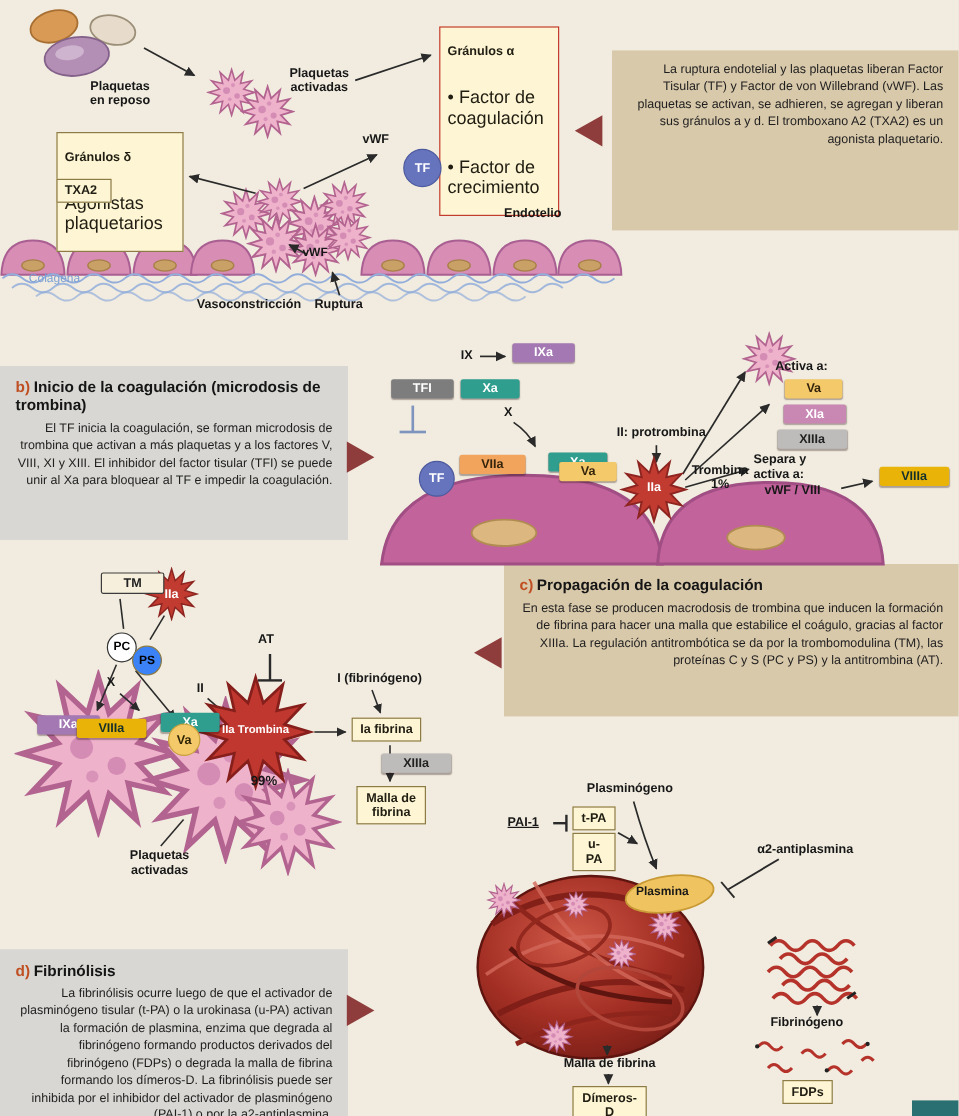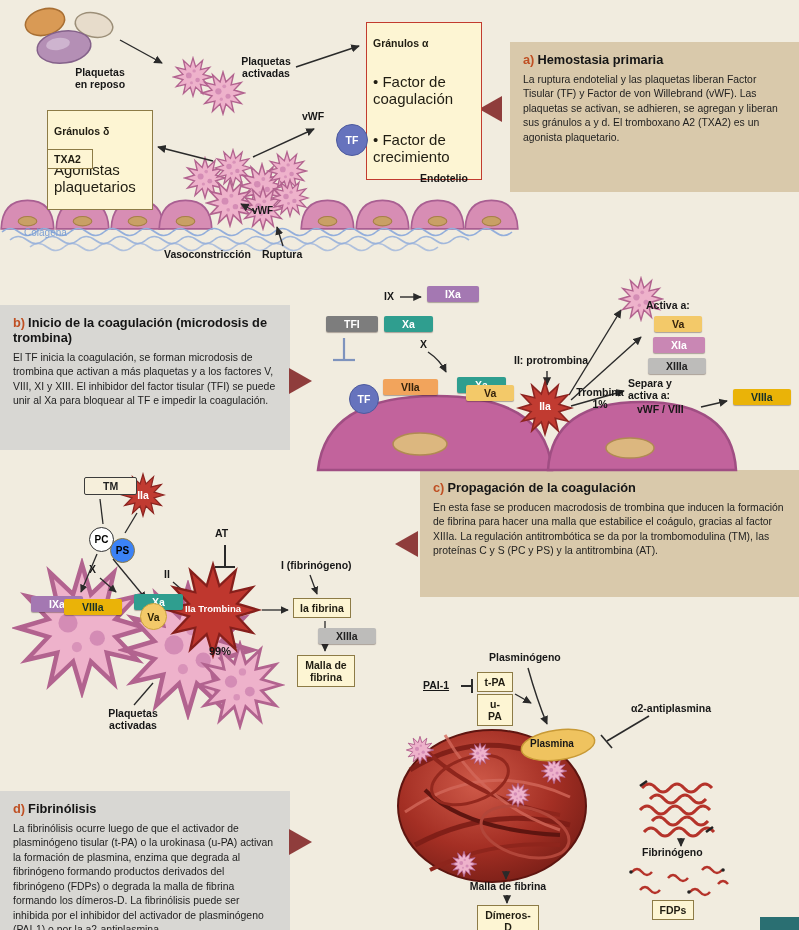--- a/index.html
+++ b/index.html
@@ -4,21 +4,21 @@
 <style>
   html,body{margin:0;padding:0;background:#e8e3d8;}
   .stage{position:relative;width:799px;height:930px;background:#f1ecdf;overflow:hidden;
          font-family:"Liberation Sans",sans-serif;}
   .art{position:absolute;left:0;top:0;z-index:2;pointer-events:none;}
   .panel{position:absolute;z-index:1;box-sizing:border-box;padding:10px 13px;}
   .panel.tan{background:#d9c9ab;}
   .panel.gray{background:#d8d7d3;}
   .panel h3{margin:0 0 6px;font-size:12.8px;color:#151515;font-weight:bold;}
   .panel h3 .pfx{color:#bf4f22;margin-right:3px;}
-  .panel p{margin:0;font-size:10.4px;line-height:1.39;color:#1e1e1e;}
+  .panel p{margin:0;font-size:10.4px;line-height:1.39;color:#1e1e1e;text-align:right;}
   .lbl{position:absolute;z-index:3;font-size:10.5px;font-weight:bold;color:#171717;
        line-height:1.18;white-space:pre-line;}
   .ctr{text-align:center;}
   .chip{position:absolute;z-index:3;font-size:10.5px;font-weight:bold;padding:2px 18px;
         border-radius:2px;box-shadow:0 1px 1px rgba(40,20,20,.35);}
   .chip.purple{background:#a478b2;color:#fff;}
   .chip.green{background:#2f9e8f;color:#fff;margin-left:24px;}
   .chip.orange{background:#f2a45c;color:#35230c;}
   .chip.yellow{background:#f3c969;color:#35230c;}
   .chip.pink{background:#c987b4;color:#fff;}
@@ -34,21 +34,20 @@
   .circ{position:absolute;z-index:3;border-radius:50%;display:flex;align-items:center;
         justify-content:center;font-weight:bold;font-size:10.5px;box-sizing:border-box;}
   .white{color:#fff;}
 </style>
 </head>
 <body>
 
 <div class="stage">
 
   <div class="panel tan" style="left:510px;top:42px;width:289px;height:150px">
-    <h3><span class="pfx">a)</span><span>Hemostasia primaria</span></h3>
     <p>La ruptura endotelial y las plaquetas liberan Factor Tisular (TF) y Factor de von Willebrand (vWF). Las plaquetas se activan, se adhieren, se agregan y liberan sus gránulos a y d. El tromboxano A2 (TXA2) es un agonista plaquetario.</p>
   </div>
 
   <div class="panel tan" style="left:420px;top:470px;width:379px;height:127px">
     <h3><span class="pfx">c)</span><span>Propagación de la coagulación</span></h3>
     <p>En esta fase se producen macrodosis de trombina que inducen la formación de fibrina para hacer una malla que estabilice el coágulo, gracias al factor XIIIa. La regulación antitrombótica se da por la trombomodulina (TM), las proteínas C y S (PC y PS) y la antitrombina (AT).</p>
   </div>
 
   <div class="panel gray" style="left:0;top:305px;width:290px;height:145px">
     <h3><span class="pfx">b)</span><span>Inicio de la coagulación (microdosis de trombina)</span></h3>
@@ -253,21 +252,21 @@
     </g>
 
     <rect x="760" y="917" width="39" height="13" fill="#2a6f72"></rect>
   </svg>
 
   <div class="lbl ctr" style="left:52px;top:66px;width:96px">Plaquetas
 en reposo</div>
   <div class="lbl ctr" style="left:230px;top:55px;width:72px">Plaquetas
 activadas</div>
 
-  <div class="ybox alfa" style="left:366px;top:22px;width:116px">
+  <div class="ybox alfa" style="left:366px;top:22px;width:100px">
     <div class="byt">Gránulos α</div>
     <div class="byi">• Factor de coagulación</div>
     <div class="byi">• Factor de crecimiento</div>
   </div>
 
   <div class="ybox" style="left:47px;top:110px;width:106px">
     <div class="byt">Gránulos δ</div>
     <div class="byi">Agonistas plaquetarios</div>
   </div>
 

